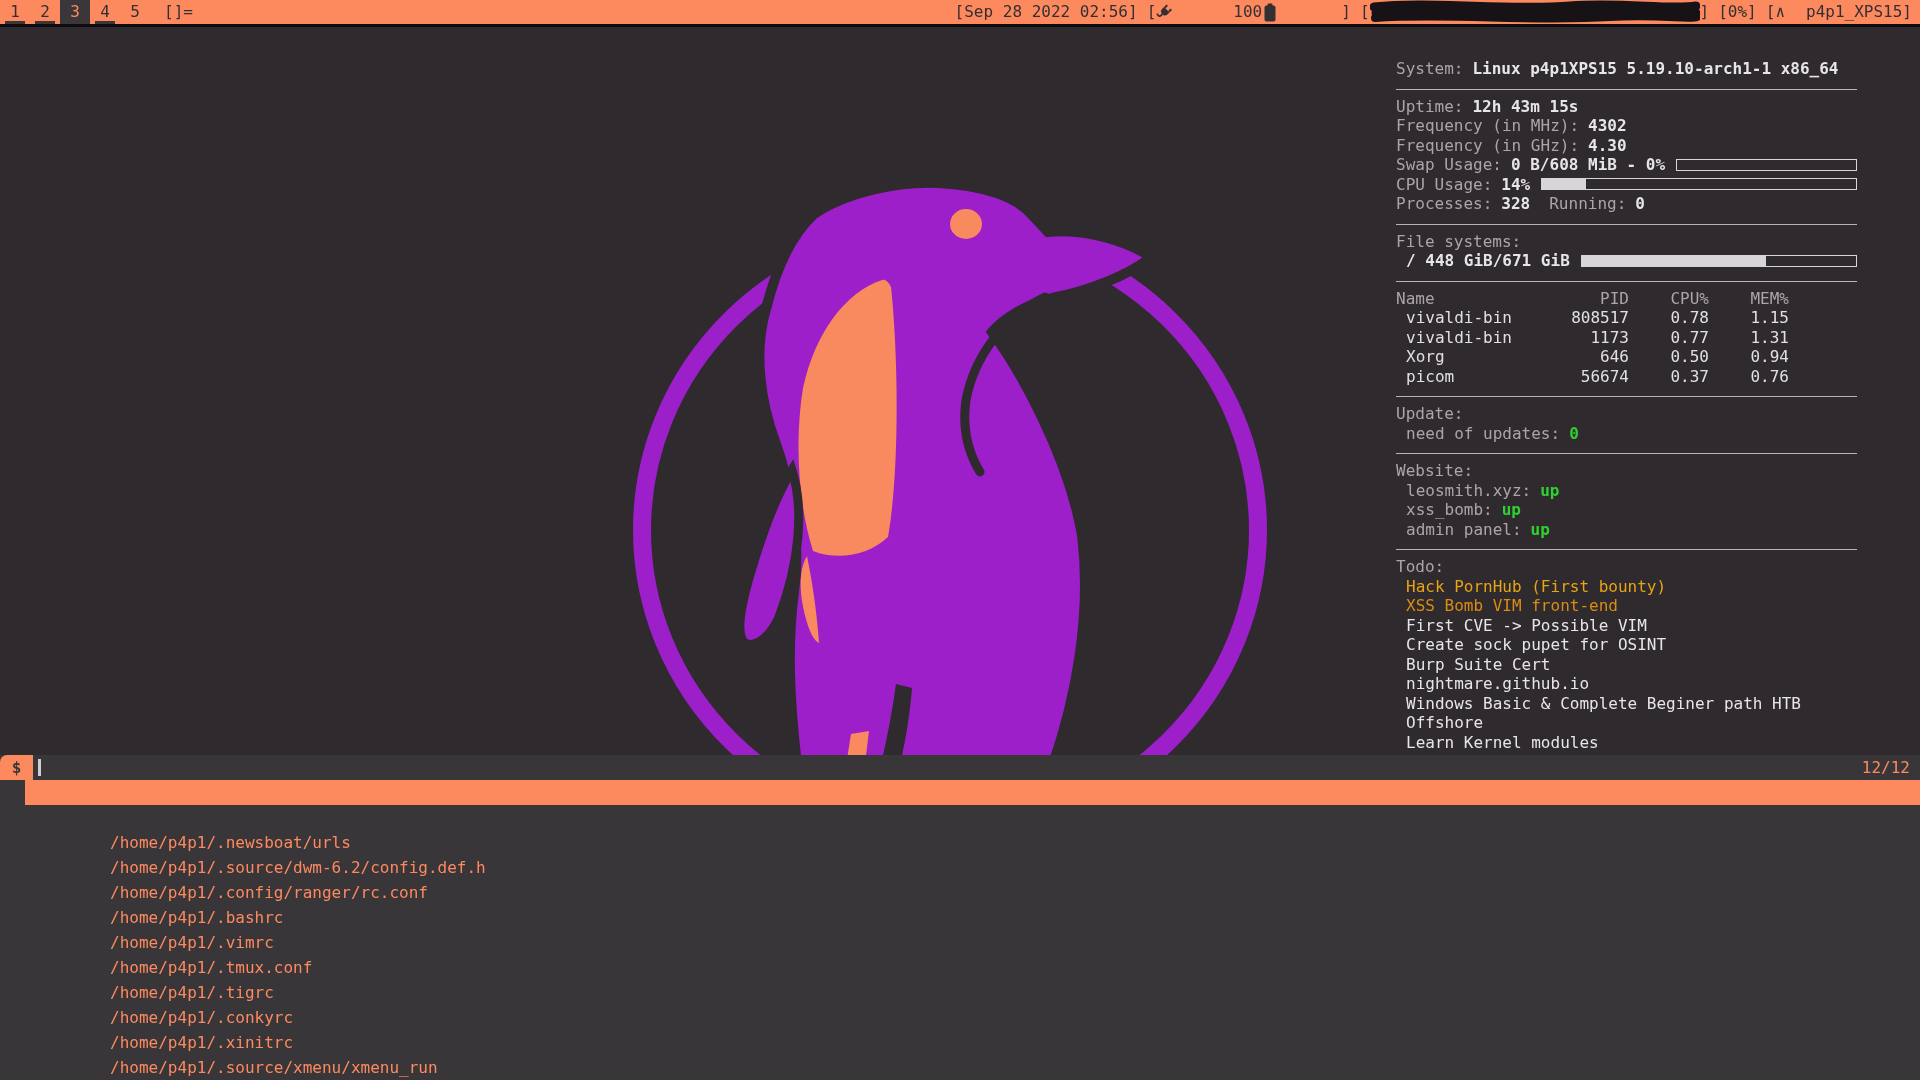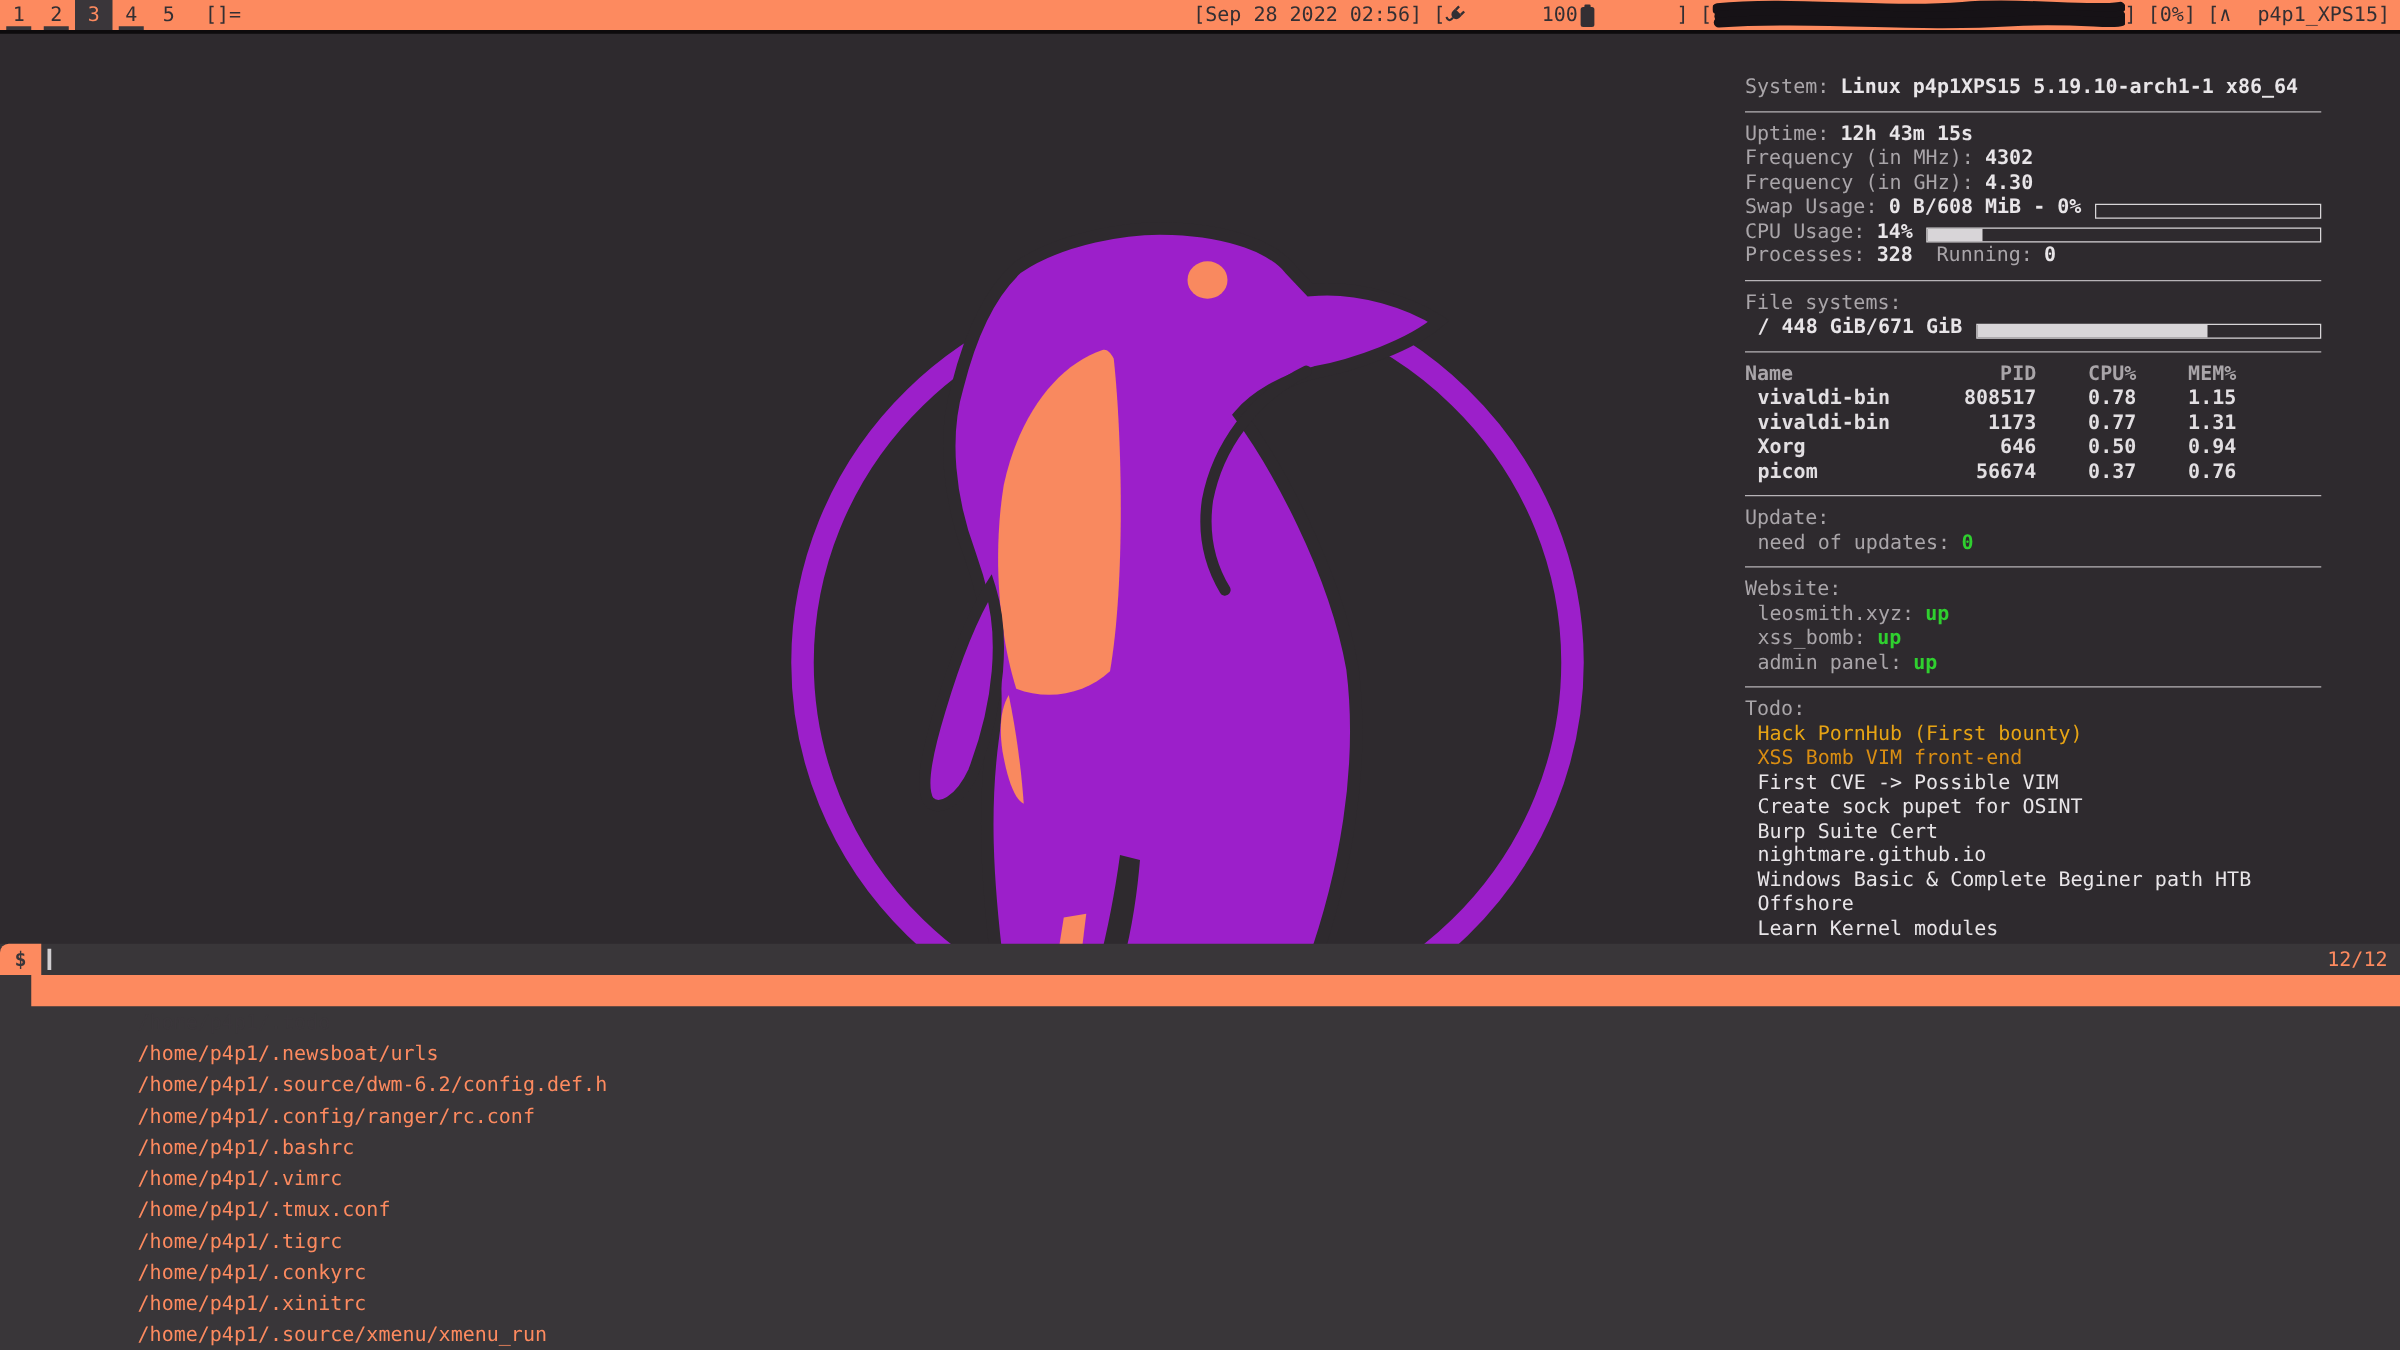--- a/index.html
+++ b/index.html
@@ -29,30 +29,30 @@
   .redacted{position:relative;display:inline-block;width:330px;height:24px;overflow:hidden;}
   .redacted .ip-text{position:absolute;left:4px;top:0;color:#473f47;}
   .redacted svg{position:absolute;left:0;top:0;}
   
   .desktop-art{position:absolute;top:0;left:0;z-index:1;}
   
   .conky{
     position:absolute;left:1396px;top:59px;width:461px;z-index:5;
     color:#a9a5a9;font-size:16px;
   }
-  .cline{line-height:19.5px;white-space:pre;display:flex;align-items:flex-end;}
+  .cline{line-height:19.5px;white-space:pre;display:flex;align-items:center;}
   .cline .lbl{margin-right:9px;}
   .cline .val{color:#e8e5e8;font-weight:bold;}
   .cline .green{color:#2fd02f;font-weight:bold;}
   .sub{padding-left:10px;}
   .chr{border-top:1px solid #b7b3b7;margin:10px 0 7px 0;height:0;}
   .bar{flex:1;height:10px;border:1px solid #d8d5d8;margin-left:11px;background:transparent;}
   .bar-fill{height:100%;background:#d8d5d8;}
   .spacer20{display:inline-block;width:19px;}
-  .ptable{padding-right:68px;font-weight:bold;}
+  .ptable{padding-right:68px;}
   .prow{display:grid;grid-template-columns:1fr 110px 80px 80px;line-height:19.5px;white-space:pre;}
   .prow span:nth-child(n+2){text-align:right;}
   .prow.phead{color:#a9a5a9;}
   .prow.pdata{color:#e2dfe2;padding-left:10px;}
   .todo-item{color:#e8e5e8;}
   .todo-item.gold{color:#e7a414;}
   .todo-item.amber{color:#d98d12;}
   
   .fzf{
     position:absolute;left:0;bottom:0;width:1920px;height:325px;background:#393639;z-index:30;

